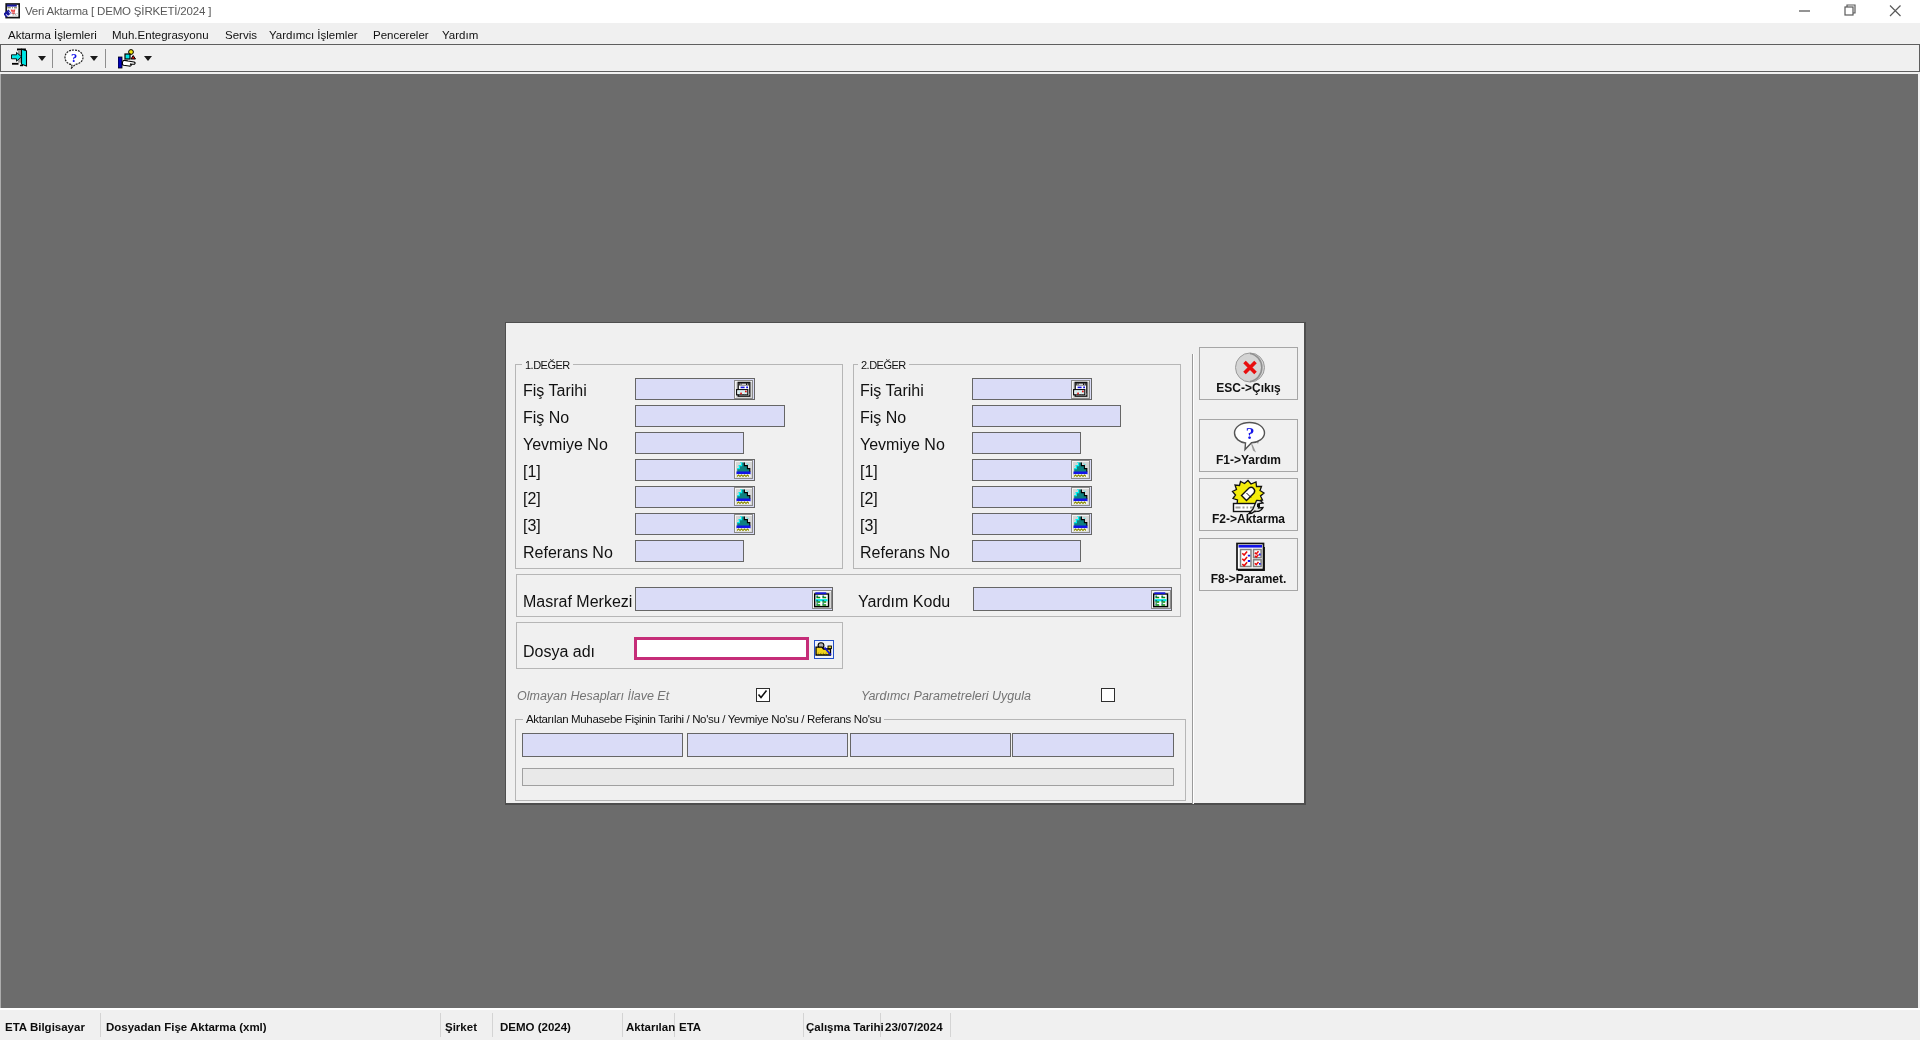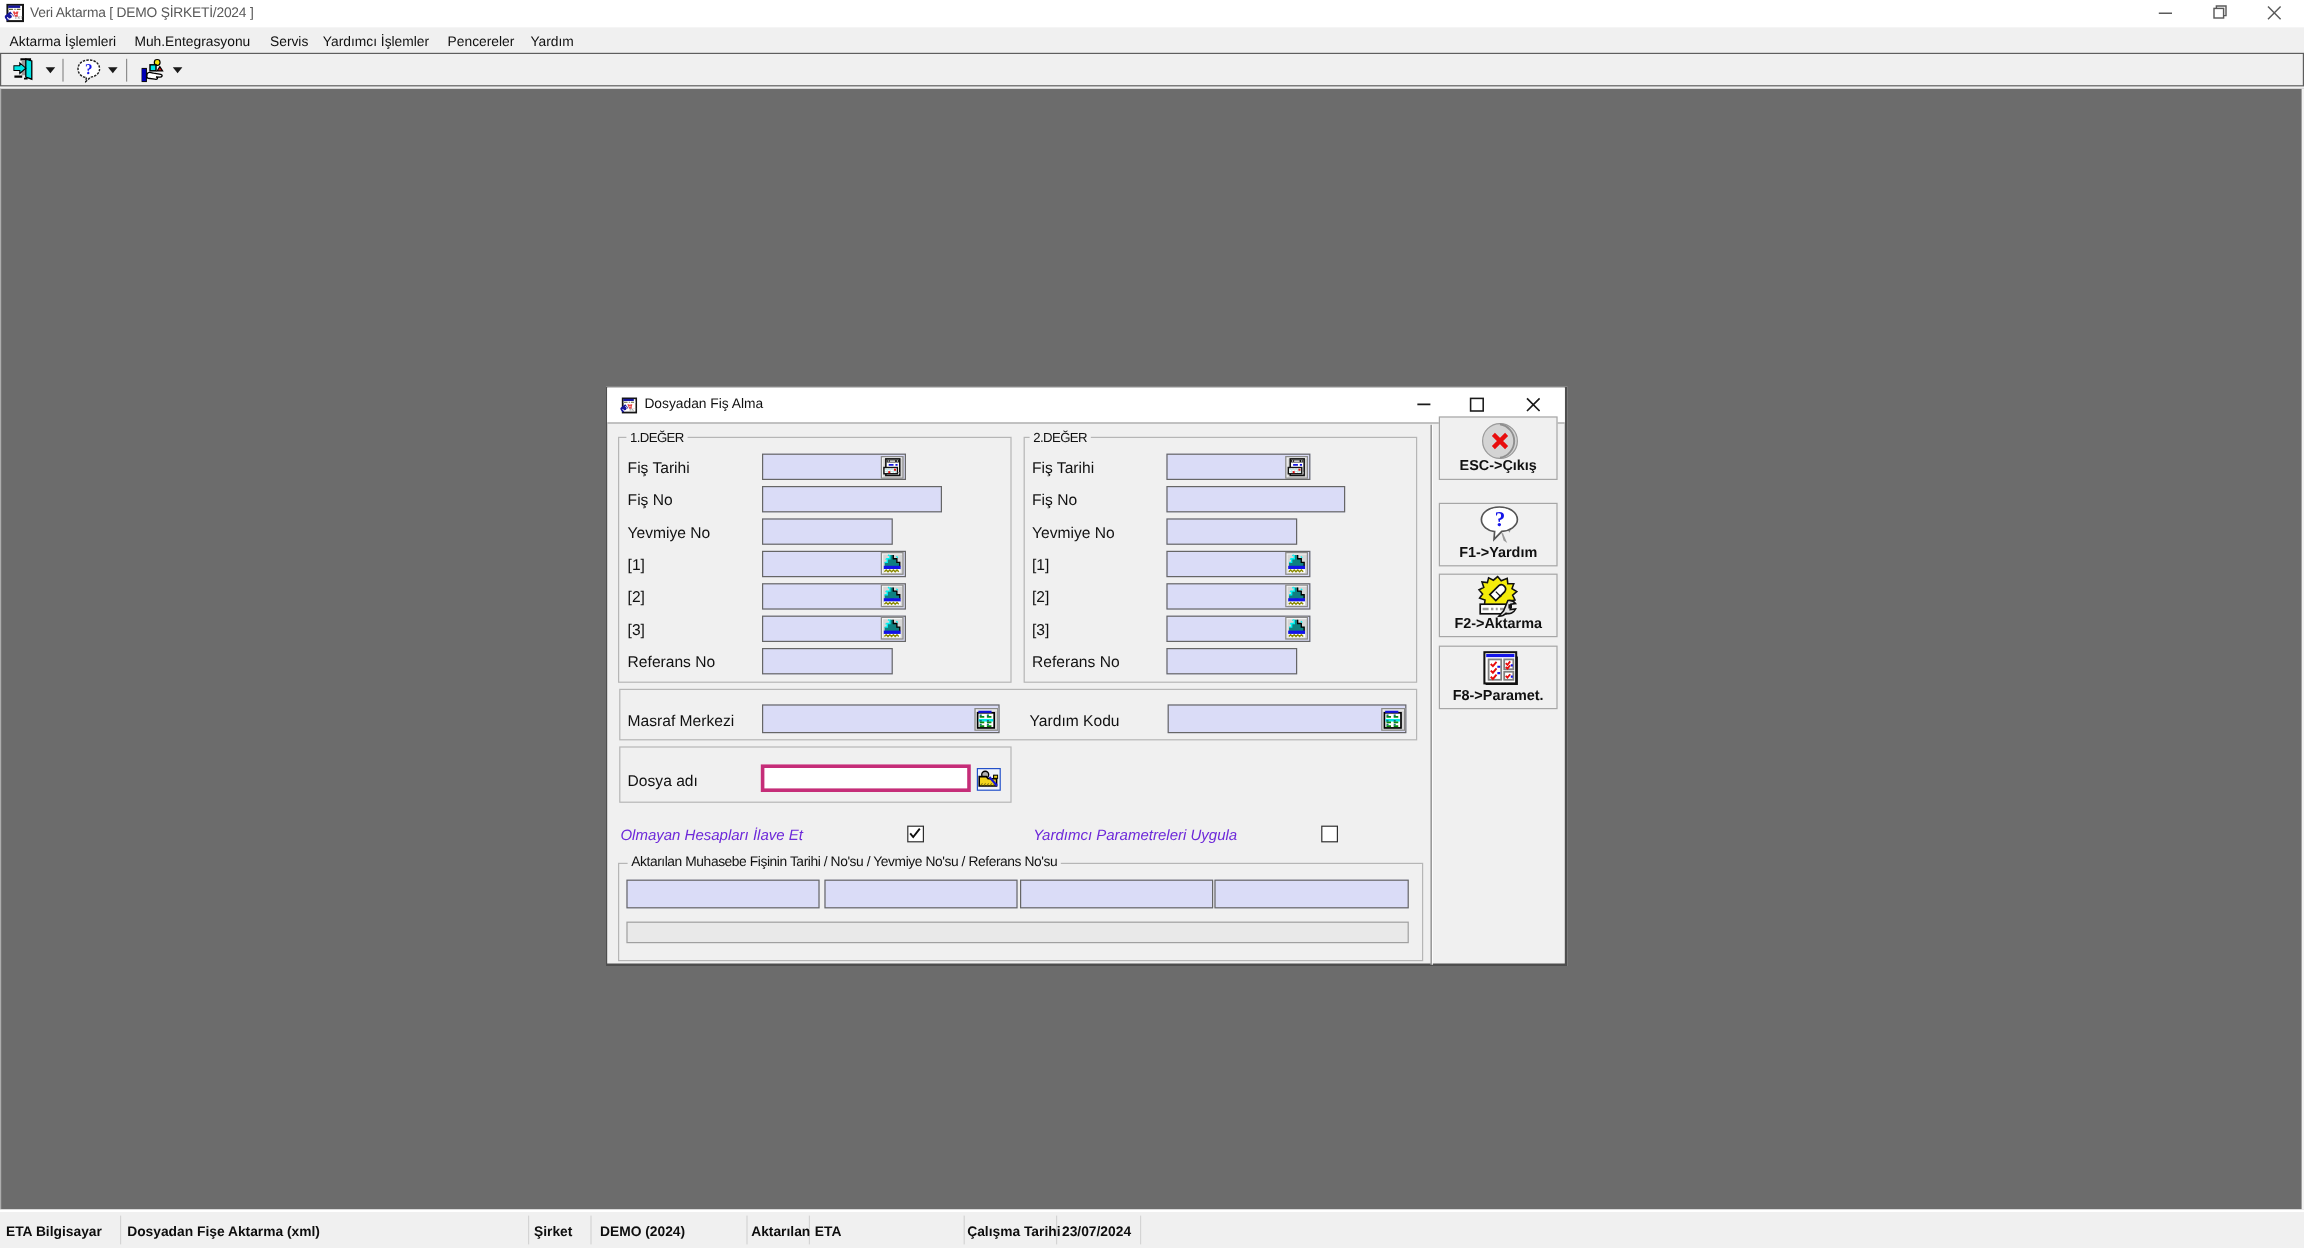--- a/index.html
+++ b/index.html
@@ -18,26 +18,26 @@
 .ssep{position:absolute;top:3px;width:1px;height:24px;background:#d4d4d4;}
 .stext{position:absolute;top:3px;height:28px;line-height:28px;font-size:11.5px;color:#0d0d0d;white-space:nowrap;font-weight:bold;}
 
 
 #dlg{position:absolute;left:505px;top:322px;width:801px;height:483px;background:#f0f0f0;border:1px solid #4e4e4e;border-right-width:2px;border-bottom-width:2px;}
 #dlg-title{position:absolute;left:0;right:0;top:0;height:30px;background:#ffffff;border-bottom:1px solid #9a9a9a;}
 #dlg-title-text{position:absolute;left:31px;top:8px;font-size:11.5px;color:#111;}
 #dlg-divider{position:absolute;left:686px;top:31px;width:2px;height:450px;background:linear-gradient(to right,#9a9a9a 1px,#ffffff 1px);}
 .grp{position:absolute;border:1px solid #b6b6b6;}
 .grp-label{position:absolute;font-size:12px;color:#111;background:#f0f0f0;padding:0 3px;white-space:nowrap;}
-.lbl{position:absolute;font-size:13px;color:#111;white-space:nowrap;}
+.lbl{position:absolute;font-size:16px;color:#111;white-space:nowrap;}
 .inp{position:absolute;background:#dadcf7;border:1px solid #666;}
 .inp-gray{position:absolute;background:#e9e9e9;border:1px solid #a0a0a0;}
 .fbtn{position:absolute;background:#d6d6d6;border:1px solid #8a8a8a;box-shadow:inset 1px 1px 0 #f4f4f4;}
 .chk{position:absolute;width:14px;height:14px;background:#fff;border:1.5px solid #2e2e2e;}
-.ilbl{position:absolute;font-size:12.5px;font-style:italic;color:#6d28d9;white-space:nowrap;}
+.ilbl{position:absolute;font-size:12.5px;font-style:italic;color:#737373;white-space:nowrap;}
 .pbtn{position:absolute;left:693px;width:99px;height:53px;background:#f0f0f0;border:1px solid #a6a6a6;text-align:center;}
 .pbtn .cap{position:absolute;left:0;width:97px;bottom:4px;font-size:12px;font-weight:bold;color:#111;}
 </style>
 </head>
 <body>
 
 <div id="titlebar">
   <svg class="abs" style="left:4px;top:3px" width="16" height="16" viewBox="0 0 16 16">
     <rect x="2.2" y="1" width="13" height="13.6" fill="#fff" stroke="#151515" stroke-width="1.7"></rect>
     <rect x="2.8" y="1.6" width="10" height="2" fill="#16169c"></rect>
@@ -92,41 +92,20 @@
     <rect x="7" y="5" width="5" height="5" fill="#00e5e5" stroke="#000" stroke-width="1.2"></rect>
     <path d="M13 10 L17.5 10 L15.2 6.5 Z" fill="#e81010" stroke="#000" stroke-width="1"></path>
     <path d="M4.5 13 C5 10.5 8 11.5 10 12 L16 13 C18 13.6 17 15.5 15 15.3 L12 15 C14 15.6 13.5 17.5 11 17 L5.5 16.2 C4.5 16 4.2 14.5 4.5 13 Z" fill="#fff" stroke="#000" stroke-width="1.1"></path>
   </svg>
   <div class="darr" style="left:143px;top:11px"></div>
 </div>
 
 <div id="client"></div>
 
 <div id="dlg">
-  <div id="dlg-title">
-    <svg class="abs" style="left:11px;top:8px" width="14" height="14" viewBox="0 0 16 16">
-      <rect x="2.2" y="1" width="13" height="13.6" fill="#fff" stroke="#151515" stroke-width="1.7"></rect>
-      <rect x="2.8" y="1.6" width="10" height="2" fill="#16169c"></rect>
-      <rect x="3.2" y="4.1" width="11" height="1.5" fill="#fff"></rect>
-      <path d="M3.4 4.8 h3.4 M8 4.8 h1 M10 4.8 h3" stroke="#6a6a38" stroke-width="1"></path>
-      <path d="M6.6 6.6 l1.4 3.4 l0.8 -1.6 l1.8 1.2 l0.8 -3 l-1.8 0 l-0.4 1.2 l-0.8 -1.2 Z" fill="#e84444"></path>
-      <rect x="8.2" y="9.4" width="2.6" height="1.6" fill="#e84444"></rect>
-      <text x="8.6" y="13.2" font-size="3.4" fill="#8a8a8a" font-family="Liberation Sans">EKT</text>
-      <g transform="rotate(-38 3.4 10.6)">
-          <rect x="0" y="8.2" width="6.8" height="4.8" fill="#16169c"></rect>
-        </g>
-      <path d="M2.2 11.2 a2.1 2.1 0 1 0 2.5 -2.4" fill="none" stroke="#fff" stroke-width="0.9"></path>
-    </svg>
-    <div id="dlg-title-text">Dosyadan Fiş Alma</div>
-    <svg class="abs" style="left:675px;top:0" width="110" height="30" viewBox="0 0 110 30">
-      <line x1="0" y1="14" x2="11" y2="14" stroke="#1a1a1a" stroke-width="1.3"></line>
-      <rect x="44.5" y="9" width="10.5" height="10.5" fill="none" stroke="#1a1a1a" stroke-width="1.3"></rect>
-      <path d="M91.5 9 L102 19.5 M102 9 L91.5 19.5" stroke="#1a1a1a" stroke-width="1.4"></path>
-    </svg>
-  </div>
   <div id="dlg-divider"></div>
 
   <div class="grp" style="left:9px;top:41px;width:328px;height:205px"></div>
   <div class="grp-label" style="left:16px;top:36px;font-size:11px;letter-spacing:-0.5px">1.DEĞER</div>
 
   <div class="grp" style="left:347px;top:41px;width:328px;height:205px"></div>
   <div class="grp-label" style="left:352px;top:36px;font-size:11px;letter-spacing:-0.5px">2.DEĞER</div>
 
   <div class="lbl" style="left:17px;top:59px">Fiş Tarihi</div>
   <div class="inp" style="left:129px;top:55px;width:120px;height:22px"></div>

